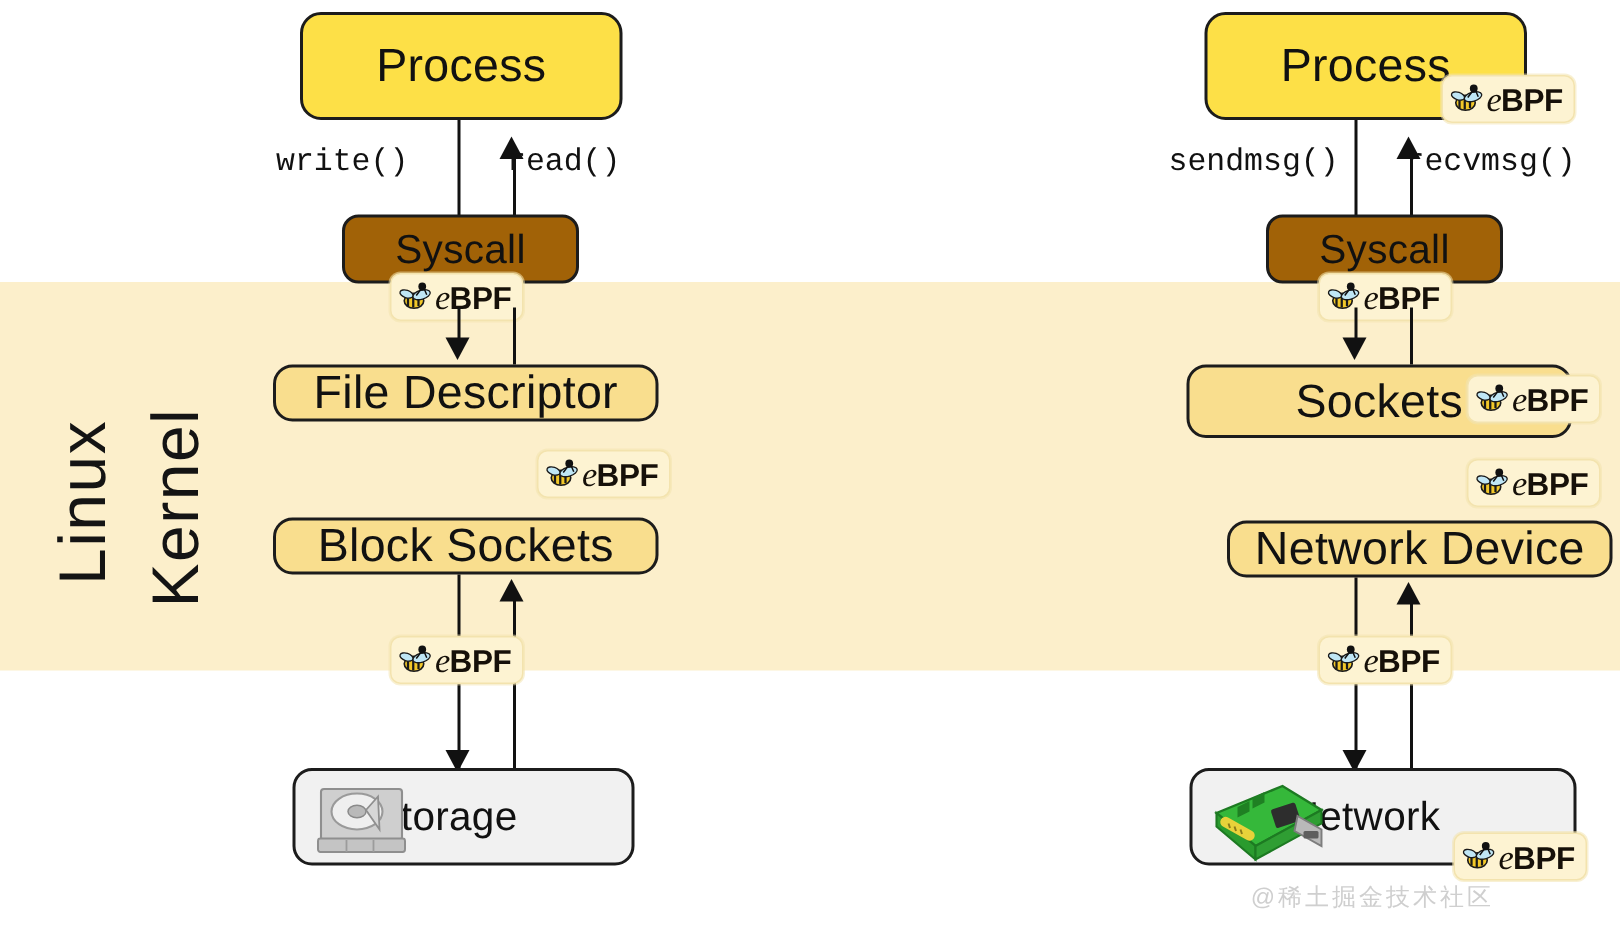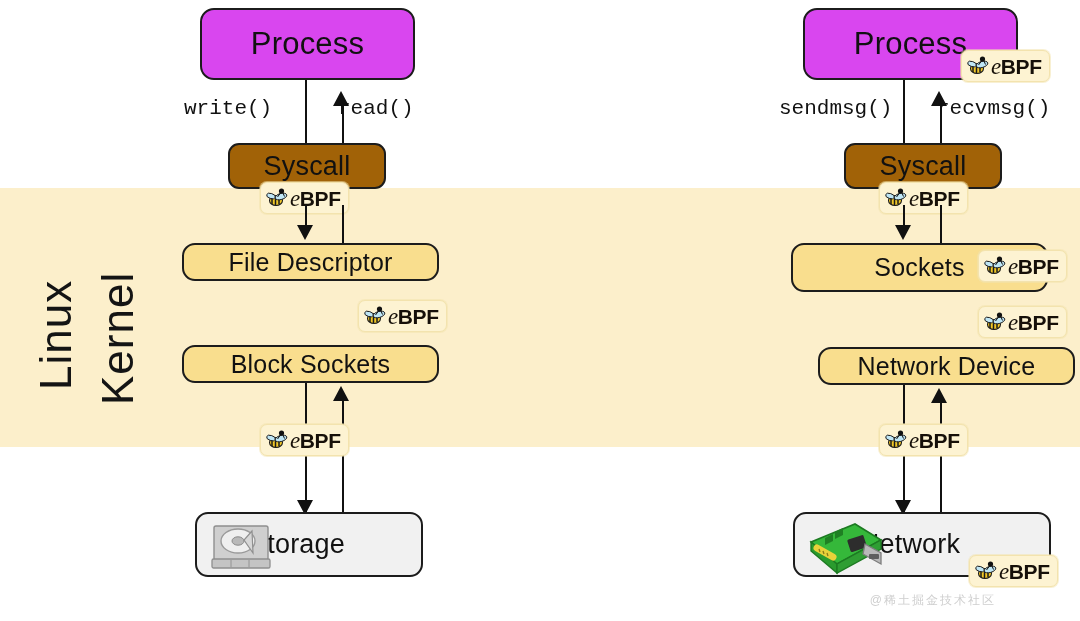--- a/index.html
+++ b/index.html
@@ -43,33 +43,33 @@
     display:flex;
     align-items:center;
     justify-content:center;
     color:#111;
     font-size:27px;
     font-weight:400;
     letter-spacing:0.2px;
     white-space:nowrap;
   }
   .box.process{
-    background:#d946ef;
+    background:#fde047;
     border-radius:14px;
     font-size:31px;
   }
   .box.syscall{
     background:#a16207;
     border-radius:11px;
     font-size:27px;
   }
   .box.kbox{
     background:#f9de8e;
     border-radius:13px;
-    font-size:25px;
+    font-size:31px;
   }
   .box.device{
     background:#f1f1f1;
     border-radius:13px;
     justify-content:flex-start;
     font-size:27px;
   }
   .box.device .dev-label{ flex:1; text-align:center; padding-right:24px; }
 
   
@@ -132,21 +132,21 @@
     font-weight:bold;font-size:21px;letter-spacing:-0.3px;
   }
 
   
   .dev-icon{ position:absolute; }
 
   
   .watermark{
     position:absolute;
     right:84px;bottom:12px;
-    font-size:12px;
+    font-size:16px;
     color:#cfcfcf;
     letter-spacing:2px;
     white-space:nowrap;
     text-align:right;
   }
 </style>
 </head>
 <body>
 
 <div id="stage">

